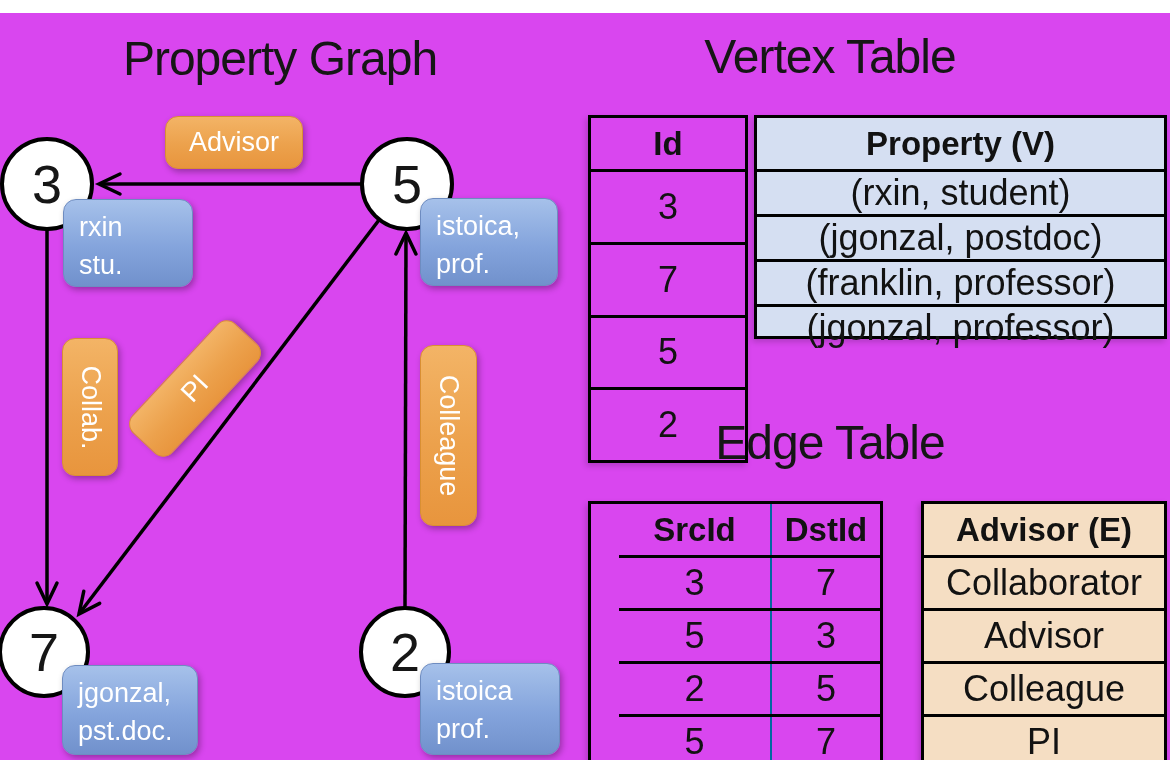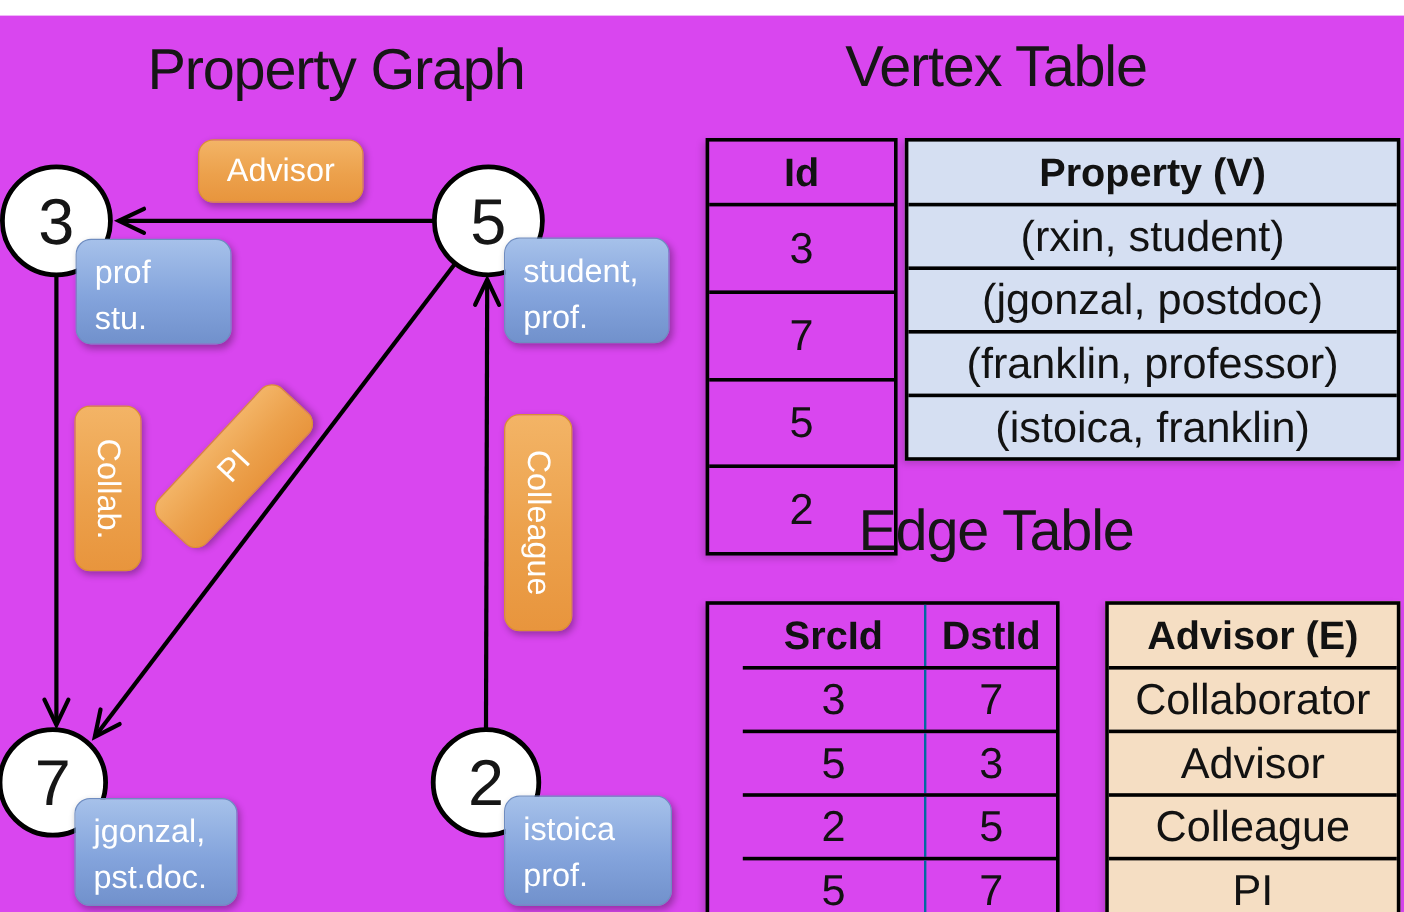--- a/index.html
+++ b/index.html
@@ -96,25 +96,25 @@
     <span>Collab.</span>
   </div>
 
   <div class="pill pill-orange" style="left:120px; top:348px; width:150px; height:55px; transform:rotate(-47deg);">PI</div>
 
   <div class="pill pill-orange pill-v" style="left:420px; top:332px; width:57px; height:181px;">
     <span>Colleague</span>
   </div>
 
   <div class="pill pill-blue node-label" style="left:63px; top:186px; width:130px; height:88px;">
-    <div>prof</div>
+    <div>rxin</div>
     <div>stu.</div>
   </div>
   <div class="pill pill-blue node-label" style="left:420px; top:185px; width:138px; height:88px;">
-    <div>student,</div>
+    <div>istoica,</div>
     <div>prof.</div>
   </div>
   <div class="pill pill-blue node-label" style="left:62px; top:652px; width:136px; height:90px;">
     <div>jgonzal,</div>
     <div>pst.doc.</div>
   </div>
   <div class="pill pill-blue node-label" style="left:420px; top:650px; width:140px; height:92px;">
     <div>istoica</div>
     <div>prof.</div>
   </div>
@@ -132,35 +132,35 @@
         <div class="tcell">7</div>
       </div>
     <div class="trow">
         <div class="tcell">5</div>
       </div>
     <div class="trow">
         <div class="tcell">2</div>
       </div>
   </div>
 
-  <div class="tbox fill-blue" style="left:754px; top:102px; width:413px; height:269px;">
+  <div class="tbox fill-blue" style="left:754px; top:102px; width:413px; height:224px;">
     <div class="trow">
         <div class="tcell hdr">Property (V)</div>
       </div>
     <div class="trow">
         <div class="tcell">(rxin, student)</div>
       </div>
     <div class="trow">
         <div class="tcell">(jgonzal, postdoc)</div>
       </div>
     <div class="trow">
         <div class="tcell">(franklin, professor)</div>
       </div>
     <div class="trow">
-        <div class="tcell">(istoica, franklin)</div>
+        <div class="tcell">(jgonzal, professor)</div>
       </div>
   </div>
 
   <div class="big-title" style="left:560px; top:402px; width:540px;">Edge Table</div>
 
   <div class="tbox" style="left:588px; top:488px; width:295px; height:269px;padding-left:28px;">
     <div class="trow">
       <div class="tcell hdr src-col">SrcId</div>
       <div class="tcell hdr cell-divider">DstId</div>
     </div>

